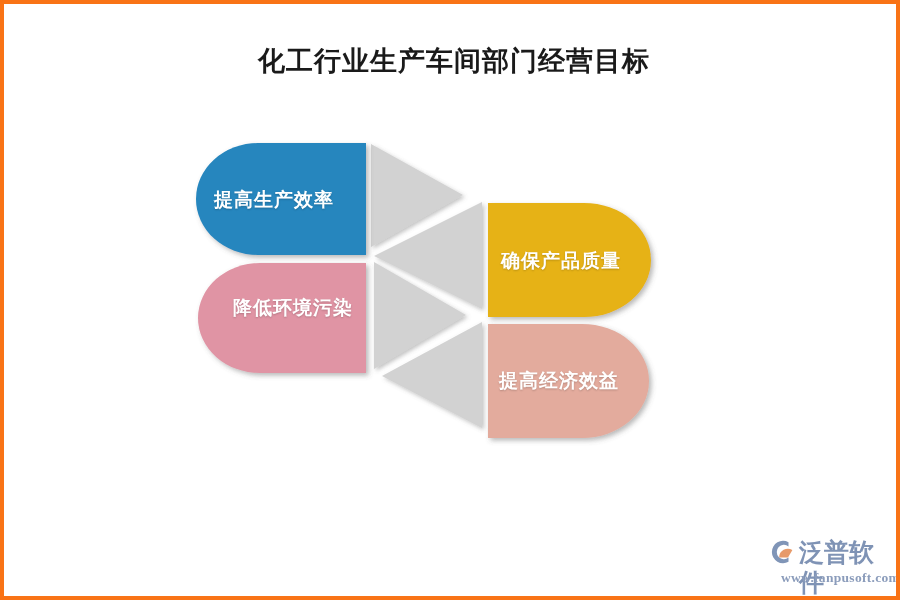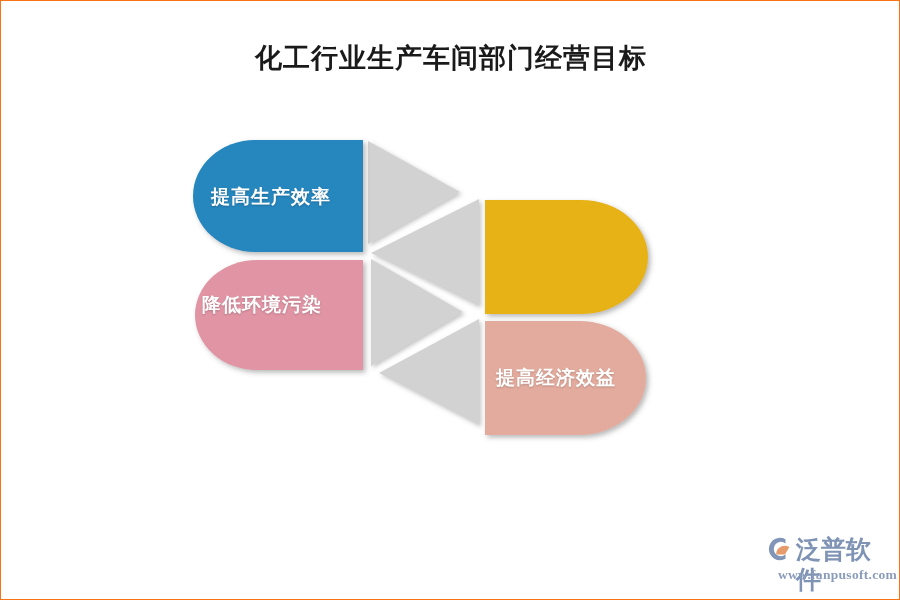--- a/index.html
+++ b/index.html
@@ -8,21 +8,21 @@
     background: #ffffff;
   }
   body {
     font-family: "Liberation Sans", "DejaVu Sans", sans-serif;
   }
   #canvas {
     position: relative;
     width: 900px;
     height: 600px;
     background: #ffffff;
-    border: 1px solid #f97316;
+    border: 4px solid #f97316;
     box-sizing: border-box;
     overflow: hidden;
   }
 
   
   #page-title {
     position: absolute;
     left: 0;
     top: 40px;
     width: 900px;
@@ -127,22 +127,23 @@
 
       <path d="M 484,199 L 580,199 A 67,57 0 0 1 580,313 L 484,313 Z" fill="#e6b213" filter="url(#shp)"></path>
 
       <path d="M 362,259 L 256,259 A 62,55 0 0 0 256,369 L 362,369 Z" fill="#e094a4" filter="url(#shp)"></path>
 
       <path d="M 484,320 L 578,320 A 67,57 0 0 1 578,434 L 484,434 Z" fill="#e3ab9d" filter="url(#shp)"></path>
     </svg>
 
     <div class="node-label" style="left:210px; top:183px;">提高生产效率</div>
 
+    <div class="node-label" style="left:497px; top:244px;">确保产品质量</div>
 
-    <div class="node-label" style="left:201px; top:291px;">降低环境污染</div>
+    <div class="node-label" style="left:229px; top:291px;">降低环境污染</div>
 
     <div class="node-label" style="left:495px; top:364px;">提高经济效益</div>
   </div>
 
   <div id="logo">
     <div id="logo-row">
       <svg id="logo-mark" viewBox="0 0 30 30">
         <path d="M22.5 5.2 A 11.2 11.2 0 1 0 22.5 24.8 L 22.5 20.6
                  A 7.2 7.2 0 1 1 22.5 9.4 Z" fill="#8095b7"></path>
         <path d="M13.2 20.4 A 8.6 8.6 0 0 1 26.4 13.1 L 22.0 20.4 Z" fill="#e79a6a"></path>

